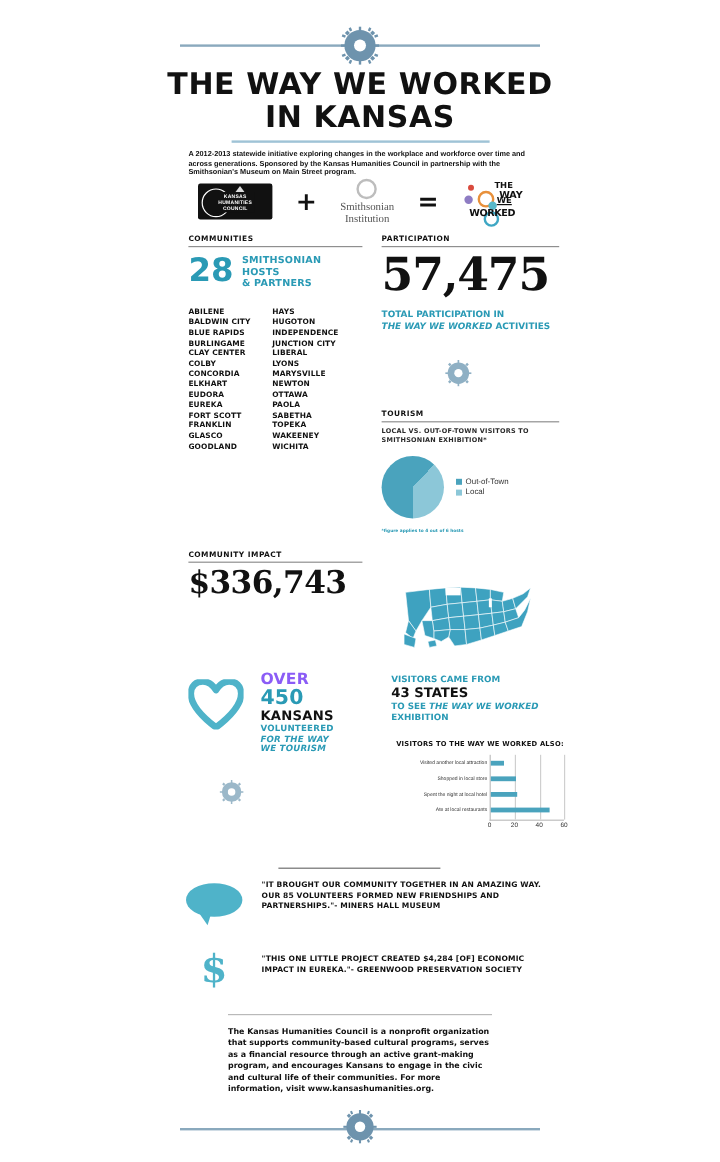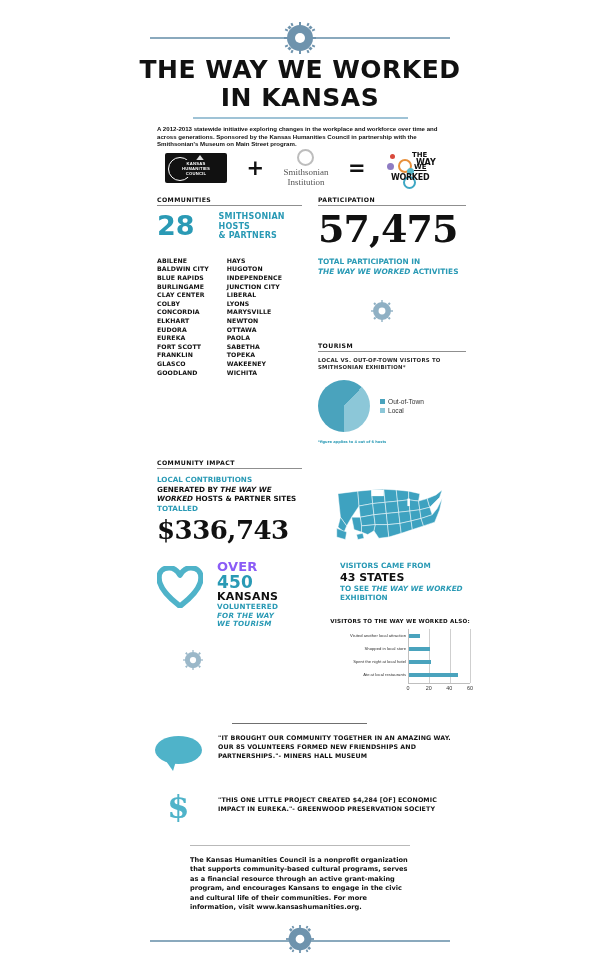--- a/index.html
+++ b/index.html
@@ -107,21 +107,21 @@
   
   .communities{top:196px;}
   .big28{
     font-family:"DejaVu Sans",sans-serif;font-weight:bold;
     font-size:27px;color:#2a9ab5;line-height:27px;
   }
   .hostlbl{
     font-family:"DejaVu Sans",sans-serif;font-weight:bold;font-size:8px;
     color:#2a9ab5;line-height:9.5px;letter-spacing:.2px;
   }
-  .row28{display:flex;align-items:flex-start;gap:24px;margin-top:6px;}
+  .row28{display:flex;align-items:flex-start;gap:7px;margin-top:6px;}
   .citylists{display:flex;gap:18px;margin-top:16px;}
   .citylists ul{list-style:none;margin:0;padding:0;}
   .citylists li{
     font-family:"DejaVu Sans",sans-serif;font-weight:bold;
     font-size:6.2px;line-height:8.6px;color:#111;letter-spacing:.1px;
     white-space:nowrap;
   }
 
   
   .participation{top:196px;}
@@ -165,21 +165,21 @@
   .big336{
     font-family:"DejaVu Serif", serif;font-weight:bold;font-size:26px;
     line-height:28px;color:#111;letter-spacing:-.5px;margin-top:3px;
   }
 
   
   .mapbox{position:absolute;left:330px;top:480px;width:130px;height:62px;}
   .mapbox svg{display:block;}
 
   
-  .states{position:absolute;left:340px;top:561px;width:150px;}
+  .states{position:absolute;left:326px;top:561px;width:150px;}
   .states .l1{font-family:"DejaVu Sans",sans-serif;font-weight:bold;font-size:7.3px;color:#2a9ab5;line-height:9.5px;}
   .states .l2{font-family:"DejaVu Sans",sans-serif;font-weight:bold;font-size:11px;color:#111;line-height:13px;}
   .states .l3{font-family:"DejaVu Sans",sans-serif;font-weight:bold;font-size:7.3px;color:#2a9ab5;line-height:9.5px;}
 
   
   .heartblock{position:absolute;left:157px;top:560px;width:180px;display:flex;gap:14px;align-items:flex-start;}
   .heart{width:46px;height:42px;flex:0 0 auto;margin-top:6px;}
   .volblock{font-family:"DejaVu Sans",sans-serif;font-weight:bold;letter-spacing:.2px;}
   .vol-over{font-size:13px;line-height:14px;color:#8b5cf6;}
   .vol-450{font-size:17px;line-height:17px;color:#2a9ab5;}
@@ -407,26 +407,20 @@
           <span>Local</span>
         </div>
       </div>
     </div>
     <div class="footnote">*figure applies to 4 out of 6 hosts</div>
   </div>
 
   <div class="col-l impact">
     <div class="sechead">COMMUNITY IMPACT</div>
     <div class="secrule"></div>
-    <div class="impact-txt">
-      <div class="tl">LOCAL CONTRIBUTIONS</div>
-      <div><span class="bk">GENERATED BY </span><span class="bk it">THE WAY WE</span></div>
-      <div><span class="bk it">WORKED</span><span class="bk"> HOSTS &amp; PARTNER SITES</span></div>
-      <div class="tl">TOTALLED</div>
-    </div>
     <div class="big336">$336,743</div>
   </div>
 
   <div class="mapbox">
     <svg viewBox="0 0 200 100" width="130" height="62">
       <g fill="#3ea2c0" stroke="#ffffff" stroke-width="0.8">
         <path d="M8 22 L40 18 L42 42 L30 60 L22 74 L12 60 Z"></path>
         <path d="M40 18 L62 16 L64 38 L42 42 Z"></path>
         <path d="M62 16 L82 15 L84 36 L64 38 Z"></path>
         <path d="M82 15 L102 16 L104 34 L84 36 Z"></path>

